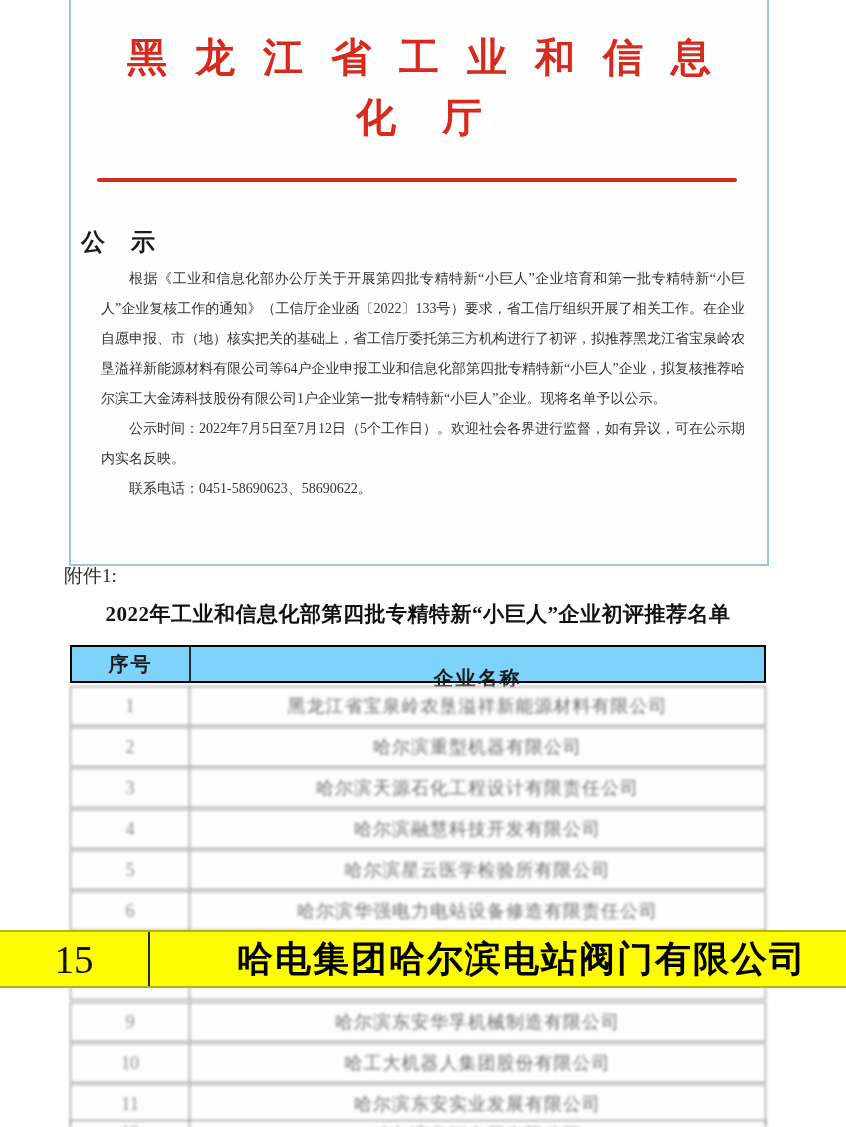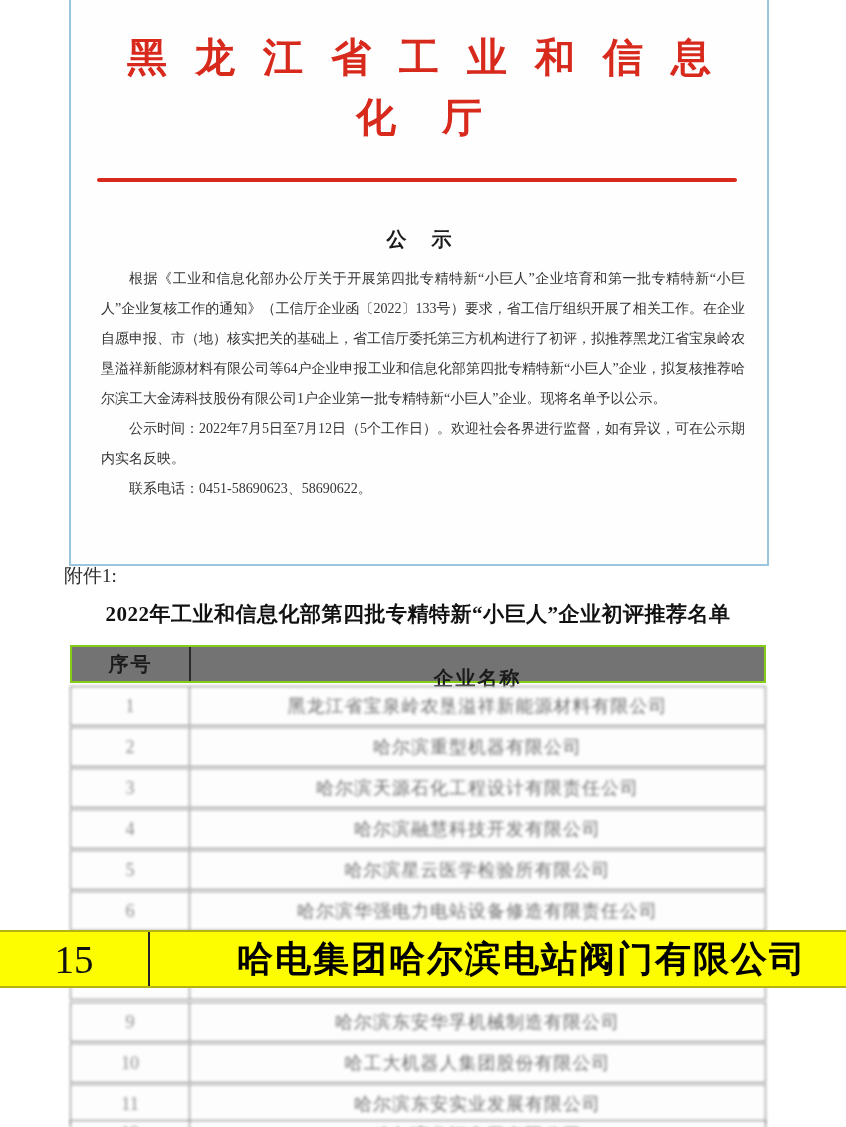--- a/index.html
+++ b/index.html
@@ -16,40 +16,40 @@
   .org-line{
     position:absolute;left:0;width:100%;text-align:center;
     color:#d8291d;font-weight:600;font-size:40px;line-height:44px;white-space:nowrap;
   }
   .org-line1{top:40px;letter-spacing:28px;text-indent:28px;}
   .org-line2{top:100px;letter-spacing:46px;text-indent:46px;}
   .red-rule{
     position:absolute;left:26px;top:182px;width:640px;height:4px;background:#d8291d;border-radius:2px;
   }
   .notice-title{
-    position:absolute;left:0;top:230px;width:100%;text-align:center;
-    color:#1c1c1c;font-weight:bold;font-size:20px;letter-spacing:10px;text-indent:10px;
+    position:absolute;left:0;top:230px;width:100%;
+    color:#1c1c1c;font-weight:bold;font-size:24px;letter-spacing:10px;text-indent:10px;
   }
   .notice-body{
     position:absolute;left:30px;top:268px;width:644px;
     color:#333333;font-size:14px;line-height:30px;text-align:justify;
   }
   .notice-body p{margin:0;text-indent:2em;}
   
   .attachment-label{
     position:absolute;left:64px;top:563px;font-size:19px;color:#2e2e2e;
   }
   .table-title{
     position:absolute;left:70px;top:600px;width:696px;text-align:center;
     font-size:21px;font-weight:bold;color:#111;letter-spacing:0.5px;
   }
   
   .thead{
     position:absolute;left:70px;top:645px;width:696px;height:38px;
-    border:2px solid #84cc16;box-sizing:border-box;display:flex;background:#737373;
+    border:2px solid #000000;box-sizing:border-box;display:flex;background:#7dd3fc;
   }
   .thead .hcol1{
     width:119px;border-right:2px solid #2a2a2a;box-sizing:border-box;
     display:flex;align-items:center;justify-content:center;
     font-size:20px;font-weight:bold;color:#1b1b1b;letter-spacing:2px;
   }
   .thead .hcol2{
     flex:1;display:flex;align-items:center;justify-content:center;
     font-size:20px;font-weight:bold;color:#1b1b1b;letter-spacing:2px;margin-top:28px;
   }

